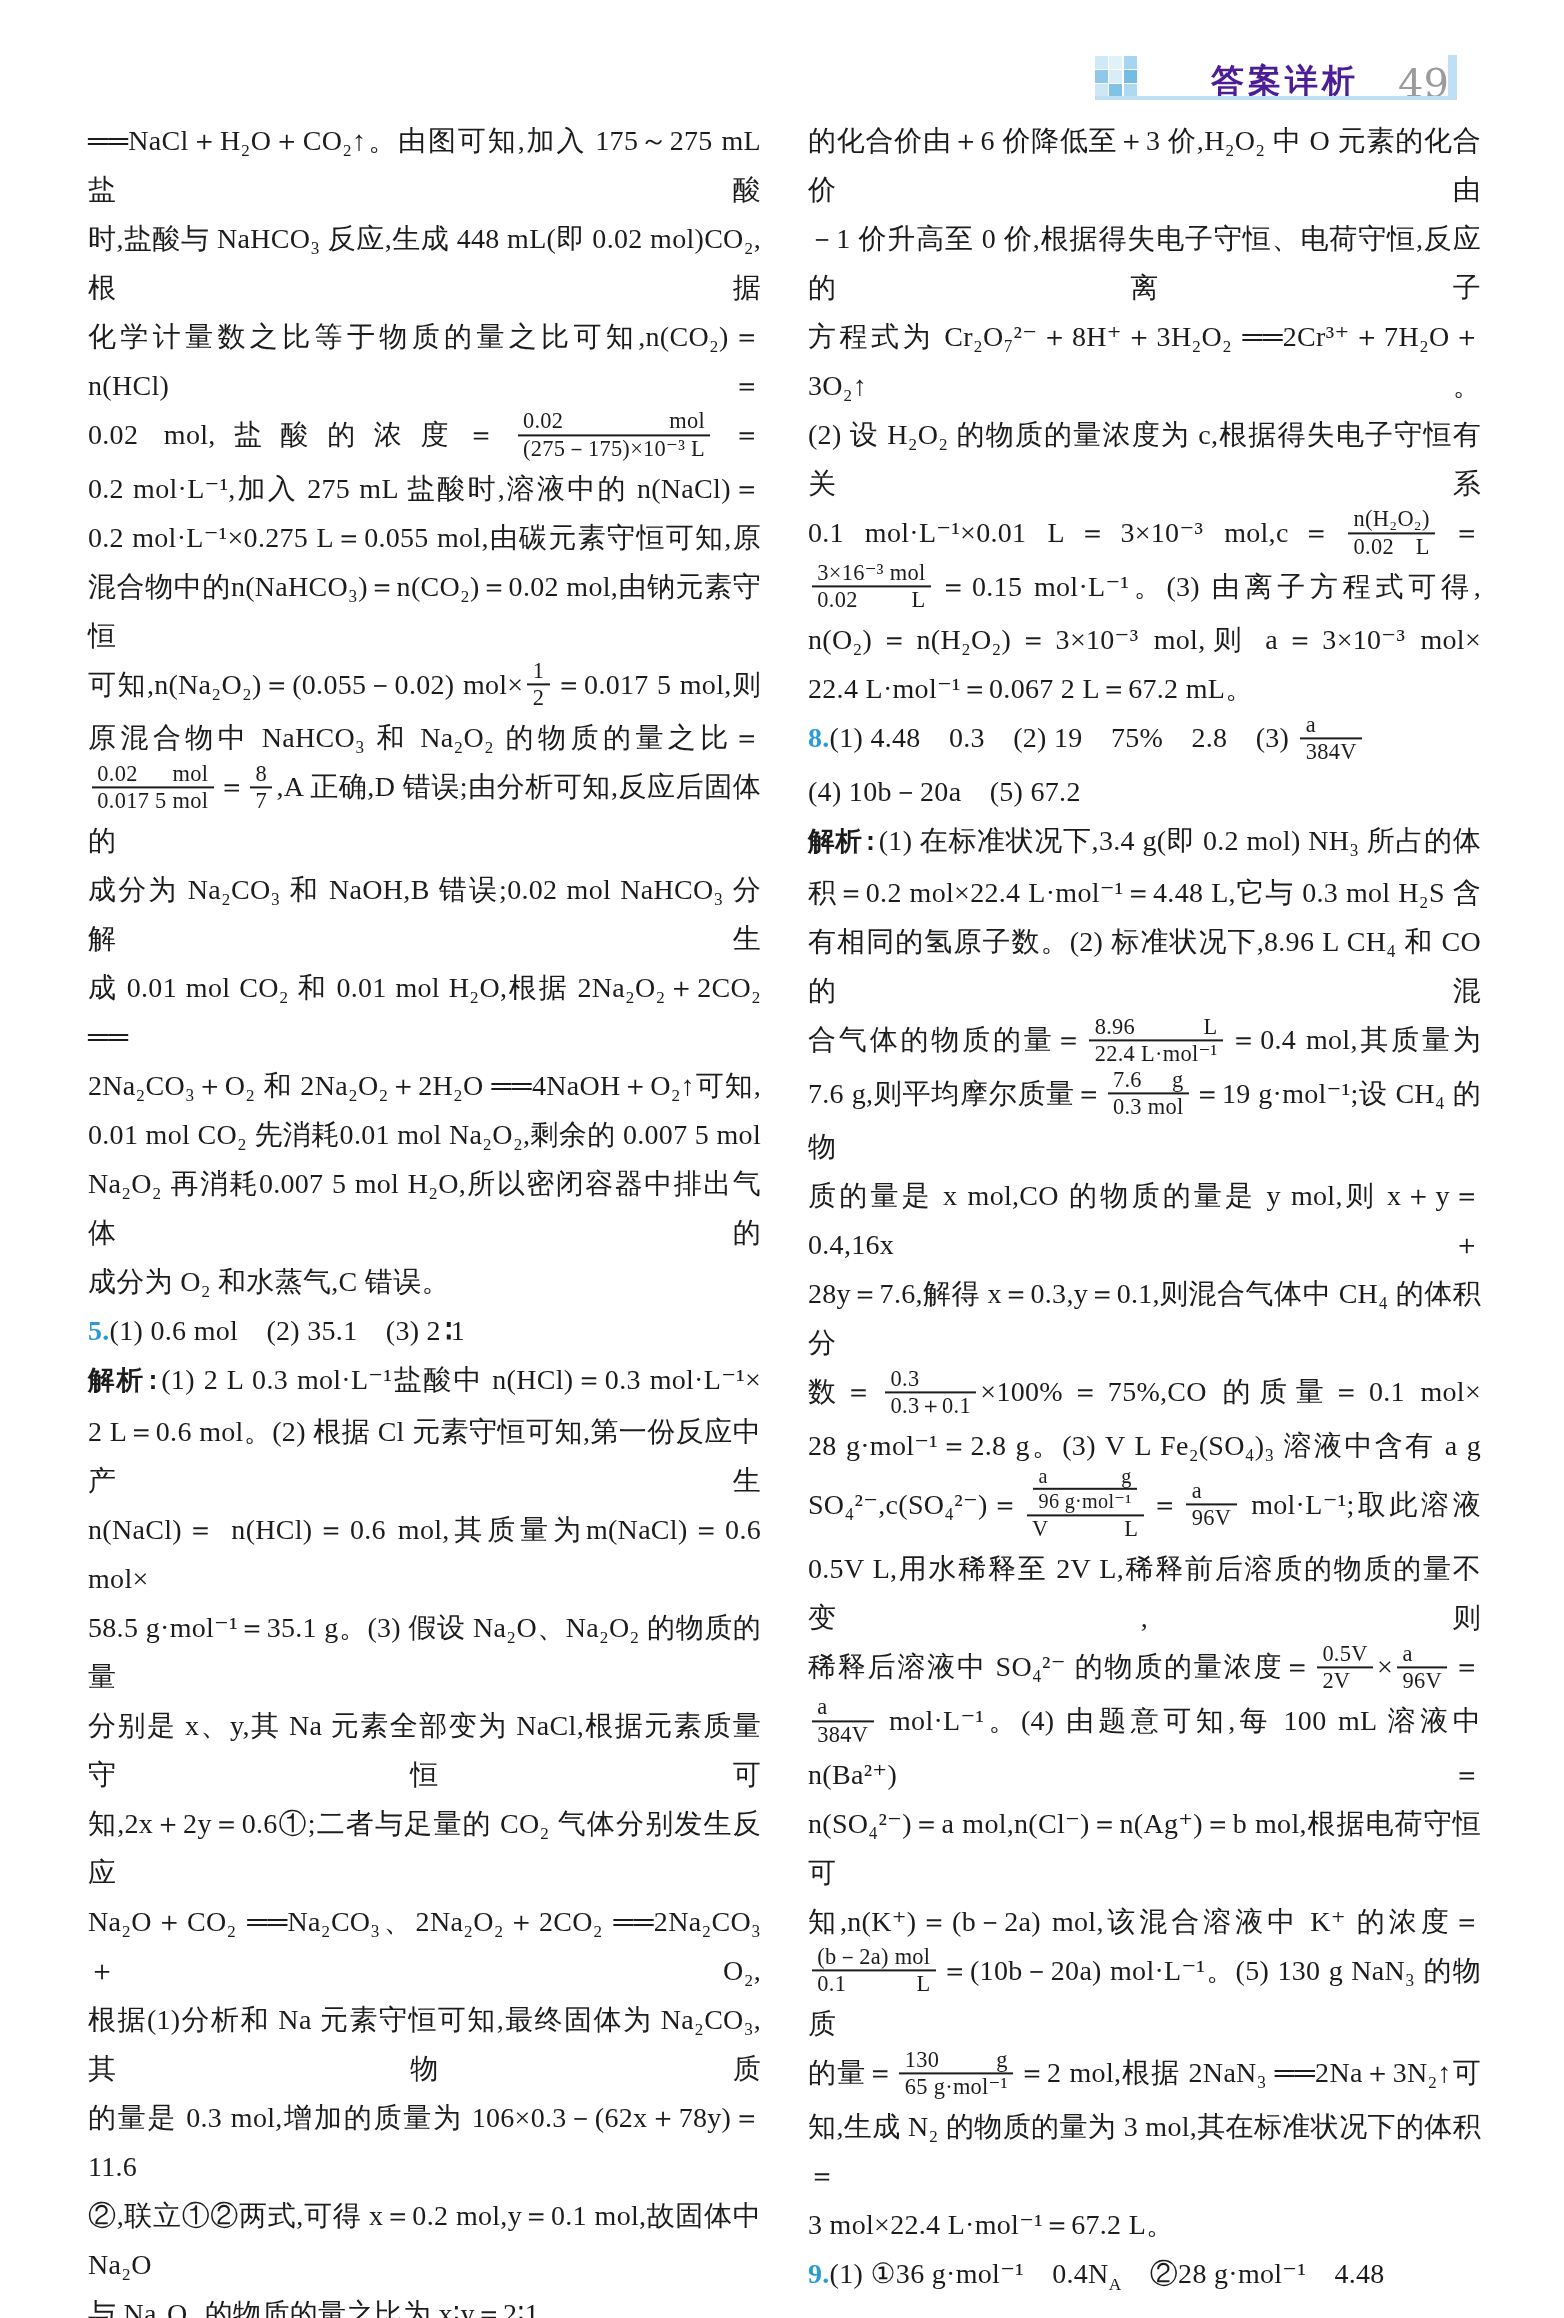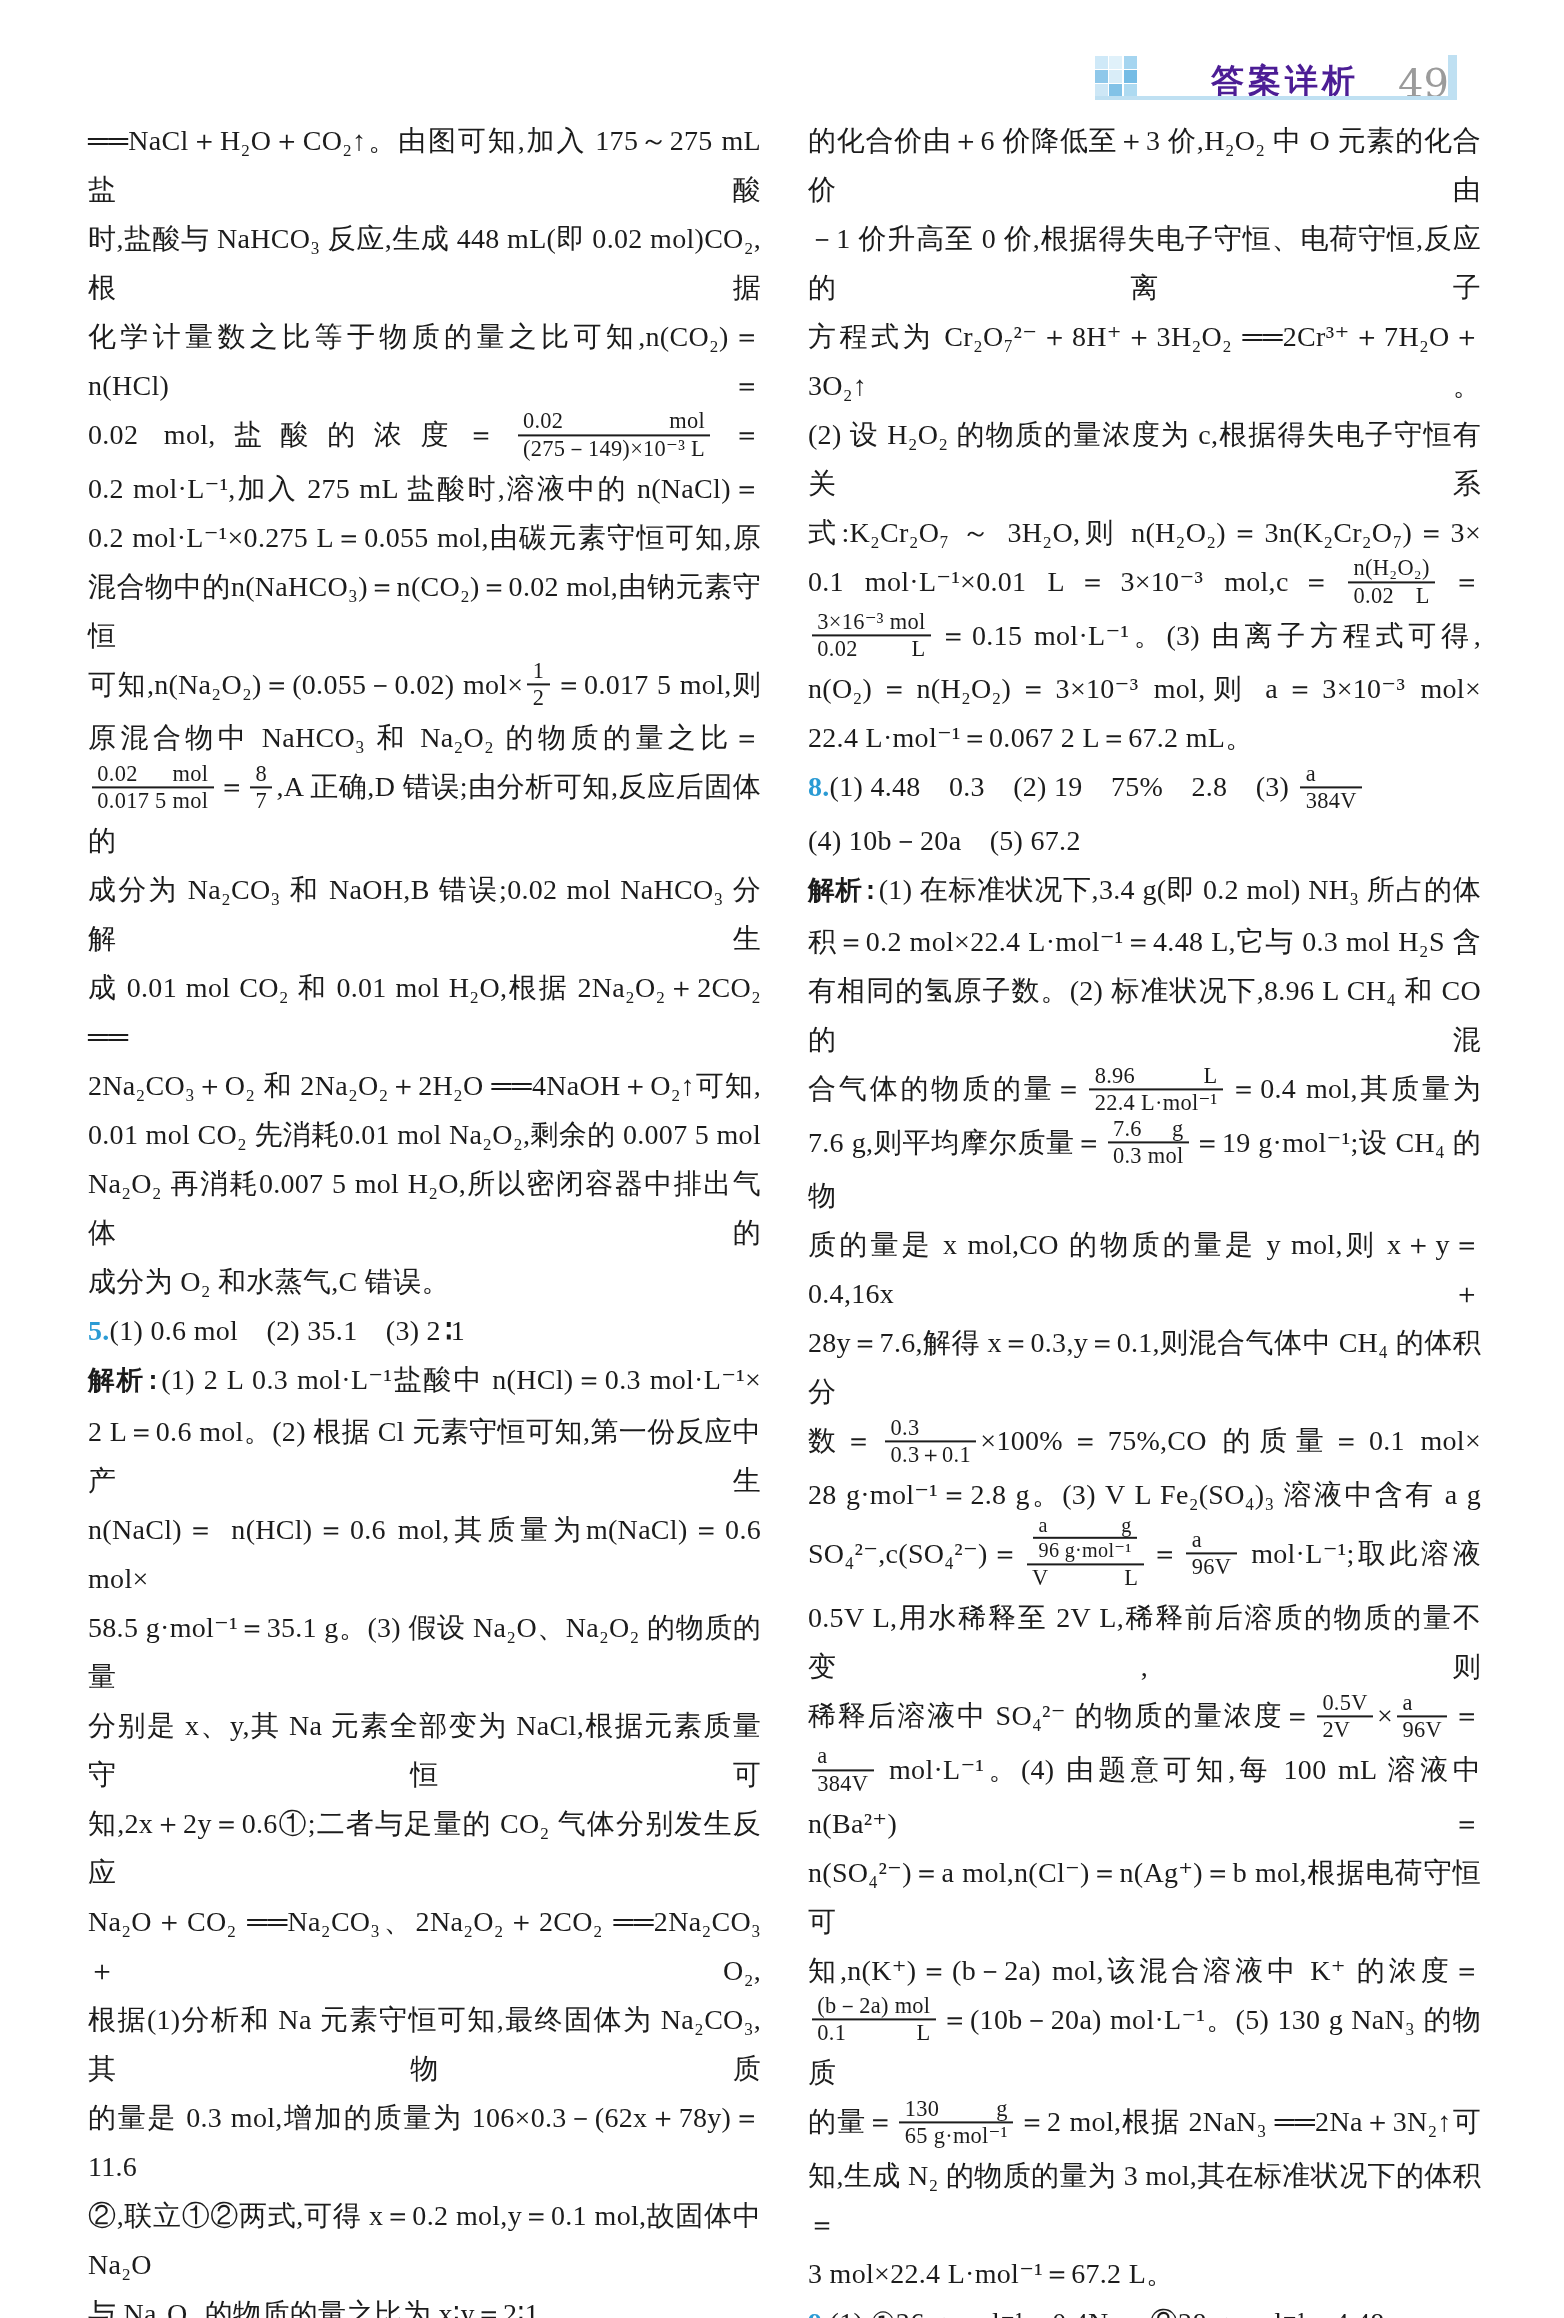--- a/index.html
+++ b/index.html
@@ -49,21 +49,21 @@
       </div>
     <div class="hdr-title">答案详析</div>
     <div class="hdr-page">49</div>
     <div class="hdr-vbar"></div>
     <div class="hdr-underline"></div>
   </div>
   <div class="col col-left">
       <div class="line">══NaCl＋H₂O＋CO₂↑。由图可知,加入 175～275 mL 盐酸</div>
       <div class="line">时,盐酸与 NaHCO₃ 反应,生成 448 mL(即 0.02 mol)CO₂,根据</div>
       <div class="line">化学计量数之比等于物质的量之比可知,n(CO₂)＝n(HCl)＝</div>
-      <div class="line">0.02 mol,盐酸的浓度＝<span class="fr"><span class="n">0.02 mol</span><span class="d">(275－149)×10⁻³ L</span></span>＝</div>
+      <div class="line">0.02 mol,盐酸的浓度＝<span class="fr"><span class="n">0.02 mol</span><span class="d">(275－175)×10⁻³ L</span></span>＝</div>
       <div class="line">0.2 mol·L⁻¹,加入 275 mL 盐酸时,溶液中的 n(NaCl)＝</div>
       <div class="line">0.2 mol·L⁻¹×0.275 L＝0.055 mol,由碳元素守恒可知,原</div>
       <div class="line">混合物中的n(NaHCO₃)＝n(CO₂)＝0.02 mol,由钠元素守恒</div>
       <div class="line">可知,n(Na₂O₂)＝(0.055－0.02) mol×<span class="fr"><span class="n">1</span><span class="d">2</span></span>＝0.017 5 mol,则</div>
       <div class="line">原混合物中 NaHCO₃ 和 Na₂O₂ 的物质的量之比＝</div>
       <div class="line"><span class="fr"><span class="n">0.02 mol</span><span class="d">0.017 5 mol</span></span>＝<span class="fr"><span class="n">8</span><span class="d">7</span></span>,A 正确,D 错误;由分析可知,反应后固体的</div>
       <div class="line">成分为 Na₂CO₃ 和 NaOH,B 错误;0.02 mol NaHCO₃ 分解生</div>
       <div class="line">成 0.01 mol CO₂ 和 0.01 mol H₂O,根据 2Na₂O₂＋2CO₂ ══</div>
       <div class="line">2Na₂CO₃＋O₂ 和 2Na₂O₂＋2H₂O ══4NaOH＋O₂↑可知,</div>
       <div class="line">0.01 mol CO₂ 先消耗0.01 mol Na₂O₂,剩余的 0.007 5 mol</div>
@@ -80,21 +80,20 @@
       <div class="line">根据(1)分析和 Na 元素守恒可知,最终固体为 Na₂CO₃,其物质</div>
       <div class="line">的量是 0.3 mol,增加的质量为 106×0.3－(62x＋78y)＝11.6</div>
       <div class="line">②,联立①②两式,可得 x＝0.2 mol,y＝0.1 mol,故固体中 Na₂O</div>
       <div class="line last">与 Na₂O₂ 的物质的量之比为 x∶y＝2∶1。</div>
     </div>
   <div class="col col-right">
       <div class="line">的化合价由＋6 价降低至＋3 价,H₂O₂ 中 O 元素的化合价由</div>
       <div class="line">－1 价升高至 0 价,根据得失电子守恒、电荷守恒,反应的离子</div>
       <div class="line">方程式为 Cr₂O₇²⁻＋8H⁺＋3H₂O₂ ══2Cr³⁺＋7H₂O＋3O₂↑。</div>
       <div class="line">(2) 设 H₂O₂ 的物质的量浓度为 c,根据得失电子守恒有关系</div>
-      <div class="line">式:K₂Cr₂O₇ ～ 3H₂O,则 n(H₂O₂)＝3n(K₂Cr₂O₇)＝3×</div>
       <div class="line">0.1 mol·L⁻¹×0.01 L＝3×10⁻³ mol,c＝<span class="fr"><span class="n">n(H₂O₂)</span><span class="d">0.02 L</span></span>＝</div>
       <div class="line"><span class="fr"><span class="n">3×16⁻³ mol</span><span class="d">0.02 L</span></span>＝0.15 mol·L⁻¹。(3) 由离子方程式可得,</div>
       <div class="line">n(O₂)＝n(H₂O₂)＝3×10⁻³ mol,则 a＝3×10⁻³ mol×</div>
       <div class="line last">22.4 L·mol⁻¹＝0.067 2 L＝67.2 mL。</div>
       <div class="line last"><span class="q">8.</span>(1) 4.48　0.3　(2) 19　75%　2.8　(3) <span class="fr"><span class="n">a</span><span class="d">384V</span></span></div>
       <div class="line last">(4) 10b－20a　(5) 67.2</div>
       <div class="line"><span class="b">解析:</span>(1) 在标准状况下,3.4 g(即 0.2 mol) NH₃ 所占的体</div>
       <div class="line">积＝0.2 mol×22.4 L·mol⁻¹＝4.48 L,它与 0.3 mol H₂S 含</div>
       <div class="line">有相同的氢原子数。(2) 标准状况下,8.96 L CH₄ 和 CO 的混</div>
       <div class="line">合气体的物质的量＝<span class="fr"><span class="n">8.96 L</span><span class="d">22.4 L·mol⁻¹</span></span>＝0.4 mol,其质量为</div>

